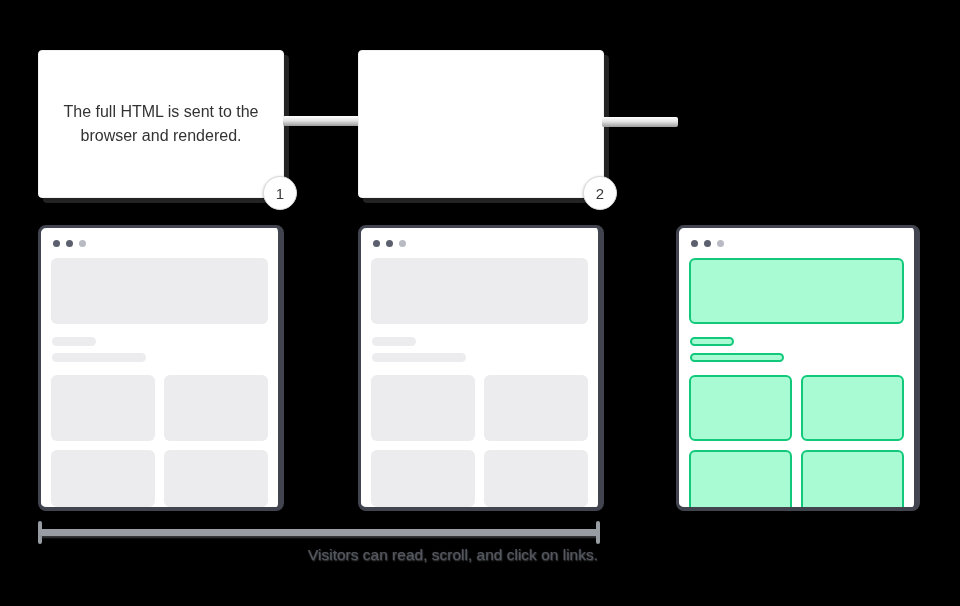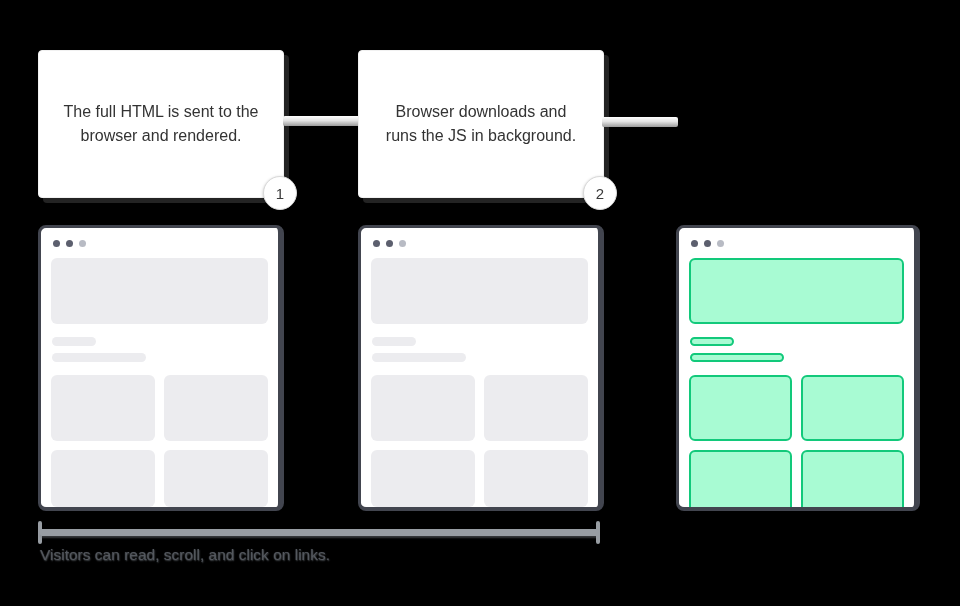--- a/index.html
+++ b/index.html
@@ -109,40 +109,39 @@
     box-shadow:0 2px 2px rgba(120,124,130,0.45);
   }
   .bracket-cap{
     position:absolute;top:521px;width:4px;height:23px;
     background:var(--bracket);border-radius:2px;
   }
   .cap-left{left:38px;}
   .cap-right{left:596px;}
   .caption{
     position:absolute;left:40px;top:546px;width:558px;
-    text-align:left;
+    text-align:right;
     font-size:15.5px;font-weight:500;
     color:var(--caption-text);
     text-shadow:0.5px 0.5px 1.5px rgba(90,95,100,0.8), -0.5px 0 1px rgba(60,64,70,0.6);
   }
 </style>
 </head>
 <body>
 
 <div class="stage">
 
   <div class="card card1">
     <div class="card-text">The full HTML is sent to the browser and rendered.</div>
     <div class="badge">1</div>
   </div>
 
   <div class="connector connector1"></div>
 
   <div class="card card2">
-    <div class="card-text">Browser downloads and runs the JS in background.</div>
     <div class="badge">2</div>
   </div>
 
   <div class="connector connector2"></div>
 
 
   <div class="browser browser1">
     <div class="dots">
       <span class="dot dark"></span>
       <span class="dot dark"></span>

